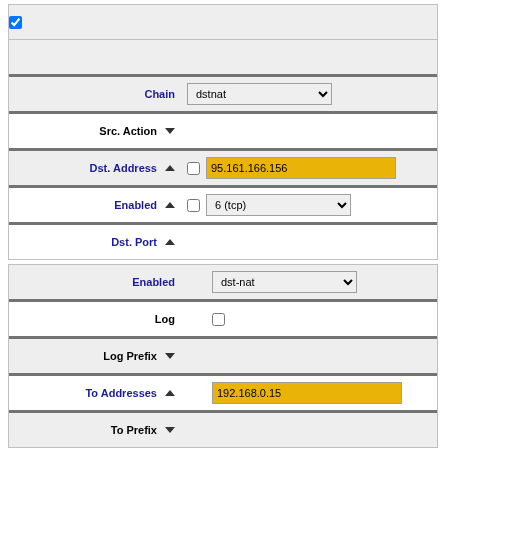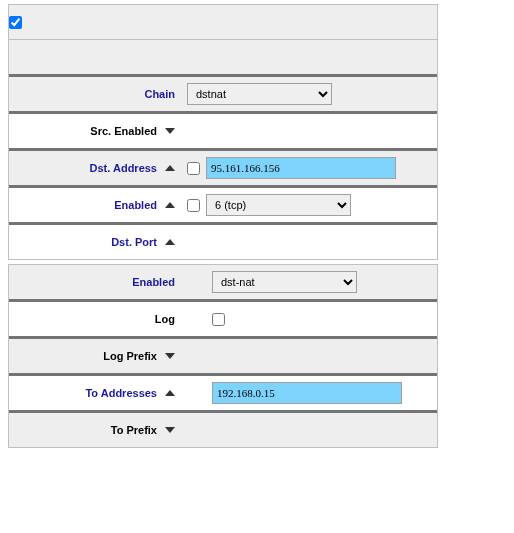--- a/index.html
+++ b/index.html
@@ -69,23 +69,23 @@
   .cb {
     width: 13px;
     height: 13px;
     margin: 0;
   }
   .text-input {
     flex: 0 0 180px;
     height: 20px;
     border: 1px solid #a0a0a0;
     padding: 0 4px;
-    font-family: Liberation Serif, serif;
+    font-family: Liberation Sans, sans-serif;
     font-size: 11px;
-    background: #7dd3fc;
+    background: #eab308;
   }
   .select {
     flex: 0 0 155px;
     height: 22px;
     border: 1px solid #a0a0a0;
     font-family: inherit;
     font-size: 11px;
     background: #efefef;
     padding-left: 4px;
   }
@@ -117,21 +117,21 @@
     </div>
     <div class="value-cell">
       <select class="select wide">
         <option>dstnat</option>
       </select>
     </div>
   </div>
 
   <div class="row">
     <div class="label-cell">
-      <span class="label-text">Src. Enabled</span>
+      <span class="label-text">Src. Action</span>
       <span class="arrow arrow-down"></span>
     </div>
     <div class="value-cell"></div>
   </div>
 
   <div class="row shaded">
     <div class="label-cell">
       <span class="label-text link">Dst. Address</span>
       <span class="arrow arrow-up"></span>
     </div>

